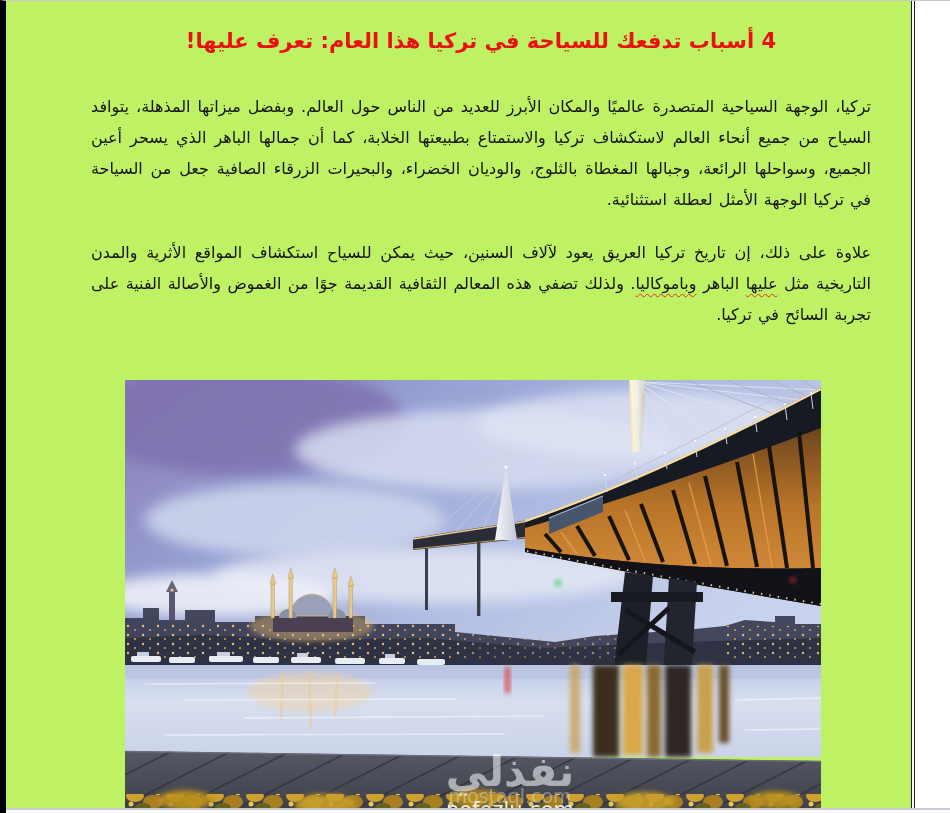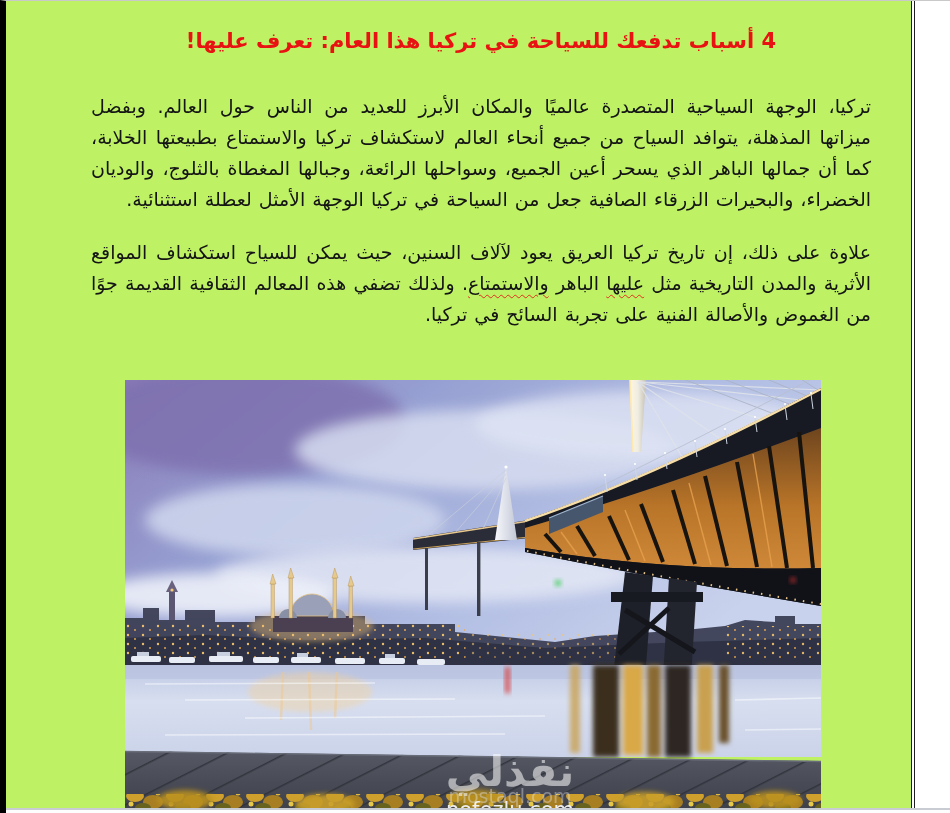--- a/index.html
+++ b/index.html
@@ -16,21 +16,21 @@
   .bottom-rule{position:absolute;left:0;top:807px;width:950px;height:2px;background:#c9cdd3;}
   .bottom-gap{position:absolute;left:0;top:809px;width:950px;height:4px;background:#fdfdfd;}
 
   
   .doc{position:absolute;top:0;left:85px;width:780px;direction:rtl;color:#121212;}
   .doc-title{
     margin:27px 0 37px 0;text-align:center;font-weight:bold;font-size:21px;line-height:26px;
     color:#e81212;
   }
   .body-text{
-    margin:0 0 22px 0;font-size:19px;line-height:31px;text-align:justify;color:#141414;
+    margin:0 0 22px 0;font-size:16px;line-height:31px;text-align:justify;color:#141414;
     word-spacing:1px;
   }
   .misspelled{
     text-decoration-line:underline;text-decoration-style:wavy;text-decoration-color:#e03020;
     text-decoration-thickness:1px;text-underline-offset:4px;
   }
 
   
   .photo-figure{position:absolute;left:107px;top:367px;width:696px;height:440px;margin:12px;}
   .photo-figure svg{display:block;}
@@ -40,21 +40,21 @@
 </head>
 <body>
 
 <div class="screen">
 
   <div class="doc">
     <h1 class="doc-title">4 أسباب تدفعك للسياحة في تركيا هذا العام: تعرف عليها!</h1>
 
     <p class="body-text"><span>تركيا، الوجهة السياحية المتصدرة عالميًا والمكان الأبرز للعديد من الناس حول العالم. وبفضل ميزاتها المذهلة، يتوافد السياح من جميع أنحاء العالم لاستكشاف تركيا والاستمتاع بطبيعتها الخلابة، كما أن جمالها الباهر الذي يسحر أعين الجميع، وسواحلها الرائعة، وجبالها المغطاة بالثلوج، والوديان الخضراء، والبحيرات الزرقاء الصافية جعل من السياحة في تركيا الوجهة الأمثل لعطلة استثنائية.</span></p>
 
-    <p class="body-text"><span>علاوة على ذلك، إن تاريخ تركيا العريق يعود لآلاف السنين، حيث يمكن للسياح استكشاف المواقع الأثرية والمدن التاريخية مثل </span><span class="misspelled">عليها</span><span> الباهر </span><span class="misspelled">والاستمتاع</span><span>. ولذلك تضفي هذه المعالم الثقافية القديمة جوًا من الغموض والأصالة الفنية على تجربة السائح في تركيا.</span></p>
+    <p class="body-text"><span>علاوة على ذلك، إن تاريخ تركيا العريق يعود لآلاف السنين، حيث يمكن للسياح استكشاف المواقع الأثرية والمدن التاريخية مثل </span><span class="misspelled">عليها</span><span> الباهر </span><span class="misspelled">وباموكاليا</span><span>. ولذلك تضفي هذه المعالم الثقافية القديمة جوًا من الغموض والأصالة الفنية على تجربة السائح في تركيا.</span></p>
   </div>
 
   <figure class="photo-figure">
     <svg width="696" height="440" viewBox="0 0 696 440">
       <defs>
         <linearGradient id="skyGrad" x1="0" y1="0" x2="1" y2="0.55">
           <stop offset="0" stop-color="#8b7cb8"></stop>
           <stop offset="0.35" stop-color="#96a0d2"></stop>
           <stop offset="0.7" stop-color="#b3bfe4"></stop>
           <stop offset="1" stop-color="#c9d2ec"></stop>

